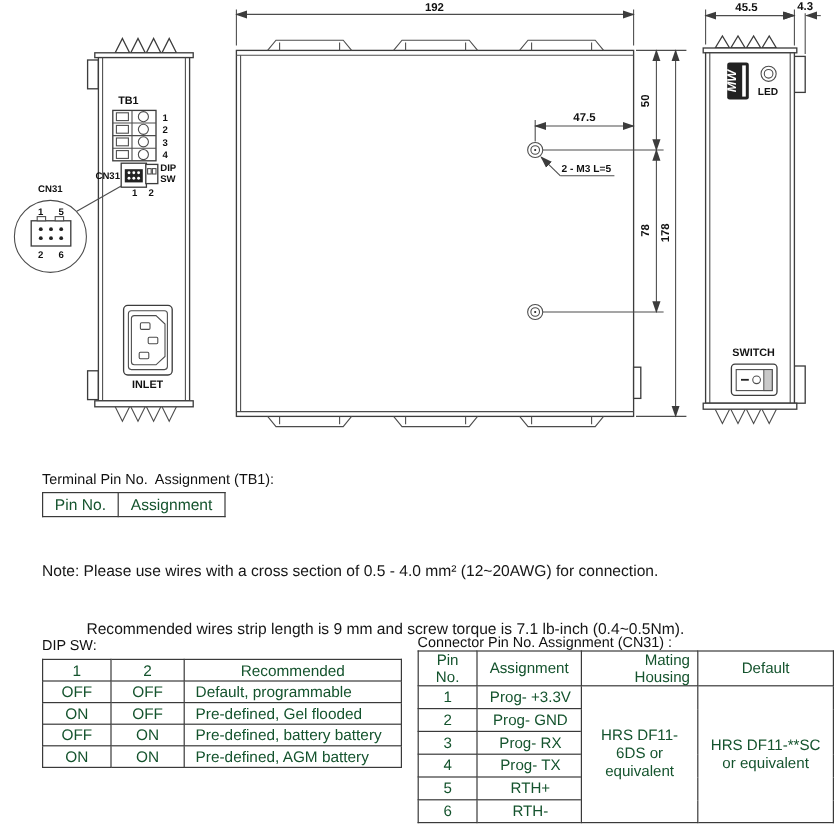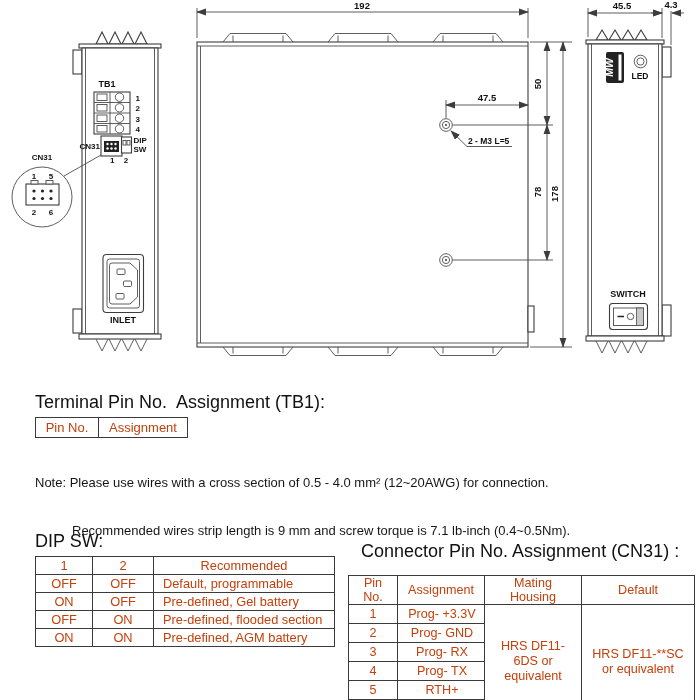--- a/index.html
+++ b/index.html
@@ -8,32 +8,32 @@
   svg text{font-family:"Liberation Sans",sans-serif;}
   .lnt{fill:none;stroke:#4c4c4c;stroke-width:0.9;}
   .fw{fill:#ffffff;stroke:#3c3c3c;stroke-width:1.1;}
   .fwt{fill:#ffffff;stroke:#4c4c4c;stroke-width:0.9;}
   .dk{fill:#222222;stroke:none;}
   .dimline{fill:none;stroke:#4c4c4c;stroke-width:0.9;}
   .dim{font-size:9.5px;font-weight:bold;fill:#111;}
   .lbl{font-size:9px;font-weight:bold;fill:#111;}
   .sm{font-size:8px;font-weight:bold;fill:#111;}
   .sec{position:absolute;}
-  .h{font-size:18px;font-weight:400;color:#111;margin:0 0 4px 0;white-space:pre;}
-  table{border-collapse:collapse;font-size:13px;color:#c2410c;}
+  .h{font-size:12px;font-weight:400;color:#111;margin:0 0 4px 0;white-space:pre;}
+  table{border-collapse:collapse;font-size:13px;color:#14532d;}
   th,td{border:1px solid #3a3a3a;font-weight:400;text-align:center;padding:0 6px;}
   .tb1 th,.tb1 td{height:19px;}
   .tb1 .c0{width:50px;} .tb1 .c1{width:76px;}
   .note{font-size:13px;line-height:16px;margin-top:5px;white-space:pre;}
   .note .l2{margin-left:37px;}
   .dip th,.dip td{height:17px;font-size:12.8px;}
   .dip .c0{width:44px;} .dip .c1{width:48px;} .dip .c2{width:168px;}
   .dip td.desc{text-align:left;padding-left:9px;}
   .cn31 th,.cn31 td{height:18px;font-size:12.6px;}
-  .cn31 .c0{width:36px;} .cn31 .c1{width:74px;} .cn31 .c2{width:84px;} .cn31 .c3{width:100px;}
+  .cn31 .c0{width:36px;} .cn31 .c1{width:74px;} .cn31 .c2{width:84px;text-align:right;} .cn31 .c3{width:100px;}
   .cn31 td.asg{text-align:center;padding-left:8px;}
   .cn31 td.merged{line-height:15px;}
 </style>
 </head>
 <body>
 
 <div class="page">
 
   
   <svg width="700" height="390" viewBox="0 0 700 390">
@@ -290,39 +290,39 @@
         <th class="c2">Recommended</th>
       </tr>
       <tr>
         <td>OFF</td>
         <td>OFF</td>
         <td class="desc">Default, programmable</td>
       </tr>
       <tr>
         <td>ON</td>
         <td>OFF</td>
-        <td class="desc">Pre-defined, Gel battery</td>
+        <td class="desc">Pre-defined, Gel flooded</td>
       </tr>
       <tr>
         <td>OFF</td>
         <td>ON</td>
-        <td class="desc">Pre-defined, flooded section</td>
+        <td class="desc">Pre-defined, battery battery</td>
       </tr>
       <tr>
         <td>ON</td>
         <td>ON</td>
         <td class="desc">Pre-defined, AGM battery</td>
       </tr>
     </tbody>
       </table>
   </div>
 
   
   <div class="sec" style="left:348px;top:528px">
-    <div class="h" style="margin:13px">Connector Pin No. Assignment (CN31) :</div>
+    <div class="h" style="margin:0">Connector Pin No. Assignment (CN31) :</div>
     <table class="cn31">
       <tbody>
           <tr>
         <th class="c0">Pin No.</th>
         <th class="c1">Assignment</th>
         <th class="c2">Mating Housing</th>
         <th class="c3">Default</th>
       </tr>
       <tr>
         <td>1</td>

